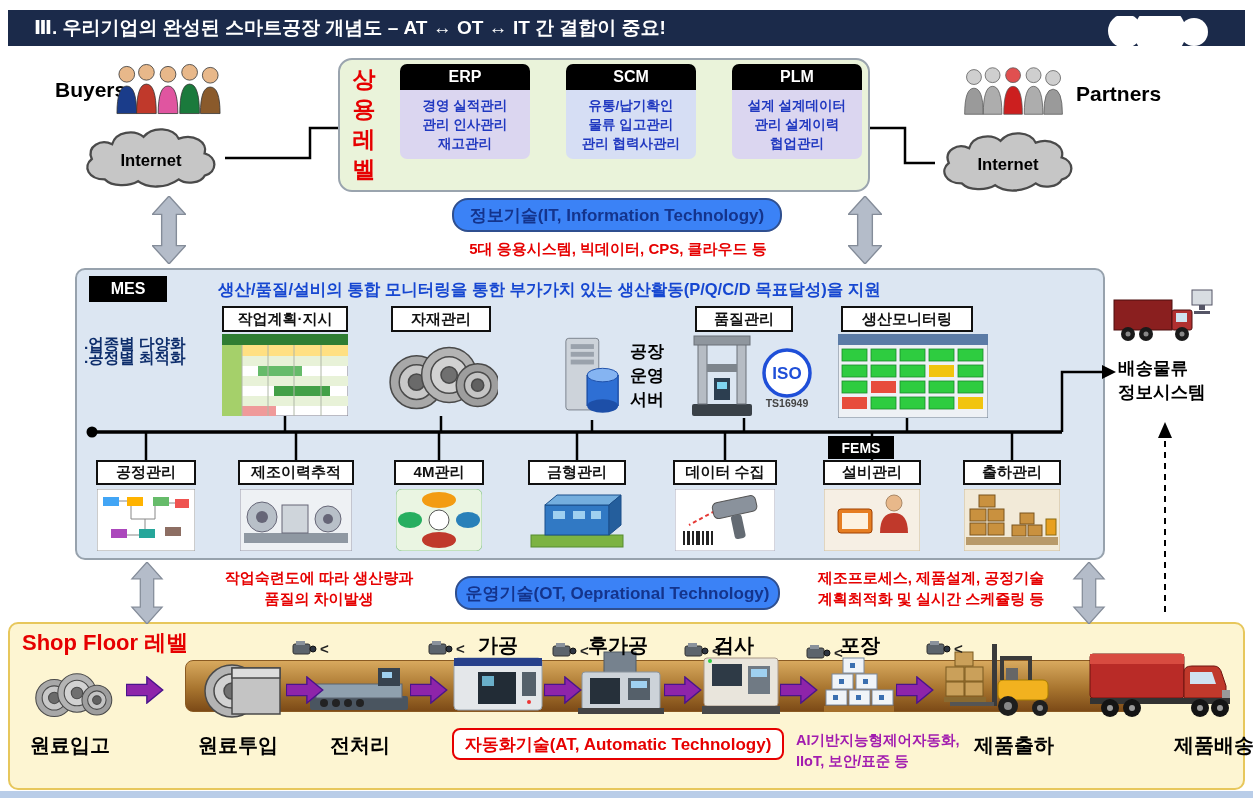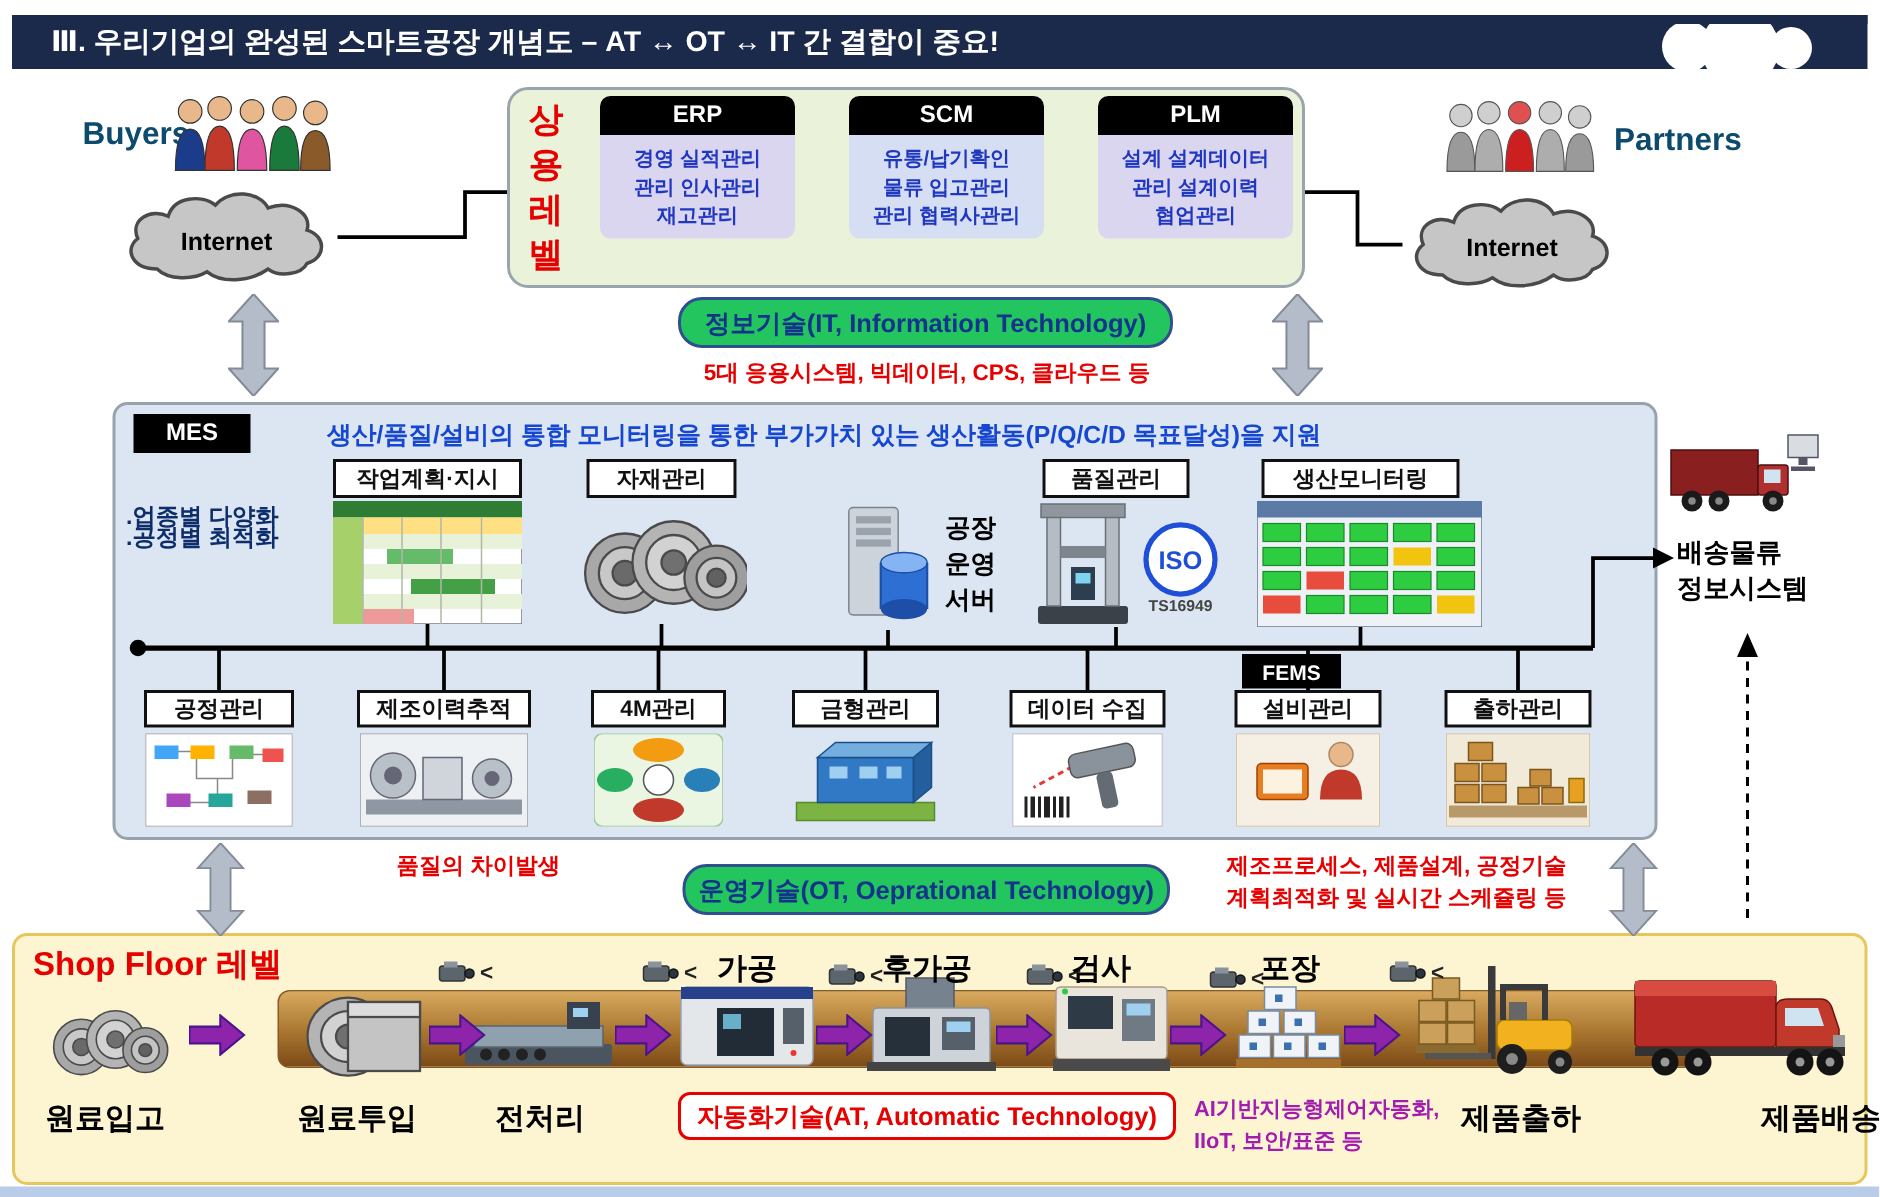--- a/index.html
+++ b/index.html
@@ -1,27 +1,27 @@
 <!DOCTYPE html>
 <html><head>
 <meta charset="utf-8">
 <style>
   html,body{margin:0;padding:0;background:#fff;}
   #slide{position:relative;width:1253px;height:798px;background:#ffffff;overflow:hidden;
     font-family:"Liberation Sans","DejaVu Sans",sans-serif;color:#111;}
   .abs{position:absolute;box-sizing:border-box;}
   .titlebar{background:#1b2a4a;color:#fff;font-weight:bold;font-size:19px;display:flex;align-items:center;padding-left:26px;}
   .deco{background:#fff;border-radius:50%;}
-  .bigname{font-weight:bold;font-size:21px;color:#0c4a6e;}
+  .bigname{font-weight:bold;font-size:21px;color:#000000;}
   .commercial{background:#eaf3da;border:2px solid #9aa4ae;border-radius:14px;}
   .vert{width:28px;word-break:break-all;line-height:30px;font-size:23px;font-weight:bold;color:#e60000;text-align:center;}
   .sys{width:130px;}
   .sys-head{background:#000;color:#fff;font-weight:bold;font-size:16px;text-align:center;height:26px;line-height:26px;border-radius:7px 7px 0 0;}
   .sys-body{border-radius:0 0 7px 7px;padding:6px 2px;color:#2038c0;font-weight:bold;font-size:13.5px;line-height:19px;text-align:center;}
-  .pillbox{background:#22c55e;border:2px solid #2f4f8f;border-radius:16px;color:#14348c;font-weight:bold;font-size:17px;display:flex;align-items:center;justify-content:center;white-space:nowrap;text-align:right;}
+  .pillbox{background:#3b82f6;border:2px solid #2f4f8f;border-radius:16px;color:#14348c;font-weight:bold;font-size:17px;display:flex;align-items:center;justify-content:center;white-space:nowrap;text-align:right;}
   .rednote{color:#e60000;font-weight:bold;font-size:15px;text-align:center;line-height:21px;white-space:nowrap;}
   .mesbg{background:#dce6f2;border:2px solid #97a2ad;border-radius:10px;}
   .tag{background:#000;color:#fff;font-weight:bold;display:flex;align-items:center;justify-content:center;}
   .headline{color:#1647d1;font-weight:bold;font-size:16.5px;white-space:nowrap;}
   .sidenote{color:#0d2d6b;font-weight:bold;font-size:15.5px;white-space:nowrap;}
   .modbox{background:#fff;border:2px solid #101010;font-weight:bold;font-size:15px;display:flex;align-items:center;justify-content:center;white-space:nowrap;}
   .blkline{font-weight:bold;font-size:17px;line-height:24px;color:#000;white-space:nowrap;}
   .shopbg{background:#fdf5d2;border:2px solid #e7c75c;border-radius:10px;}
   .shoplabel{color:#e60000;font-weight:bold;font-size:22px;white-space:nowrap;}
   .conveyor{background:linear-gradient(#d8a95e,#a8752f 55%,#7c4a17);border-radius:8px;border:1px solid #8a5a22;}
@@ -349,20 +349,21 @@
   </svg>
   <div class="abs" style="left:1118px;top:356px;">
     <div class="blkline" style="font-size:17.5px;">배송물류</div>
     <div class="blkline" style="font-size:17.5px;">정보시스템</div>
   </div>
 
   <svg class="abs" style="left:130px;top:562px;" width="34" height="62" viewBox="0 0 36 74">
     <polygon points="18,0 36,20 26,20 26,54 36,54 18,74 0,54 10,54 10,20 0,20" fill="#b4bcc9" stroke="#848c99" stroke-width="1.5"></polygon>
   </svg>
   <div class="abs" style="left:188px;top:567px;width:262px;">
+    <div class="rednote">작업숙련도에 따라 생산량과</div>
     <div class="rednote">품질의 차이발생</div>
   </div>
   <div class="abs pillbox" style="left:455px;top:576px;width:325px;height:34px;">운영기술(OT, Oeprational Technology)</div>
   <div class="abs" style="left:786px;top:567px;width:290px;">
     <div class="rednote">제조프로세스, 제품설계, 공정기술</div>
     <div class="rednote">계획최적화 및 실시간 스케쥴링 등</div>
   </div>
   <svg class="abs" style="left:1072px;top:562px;" width="34" height="62" viewBox="0 0 36 74">
     <polygon points="18,0 36,20 26,20 26,54 36,54 18,74 0,54 10,54 10,20 0,20" fill="#b4bcc9" stroke="#848c99" stroke-width="1.5"></polygon>
   </svg>

